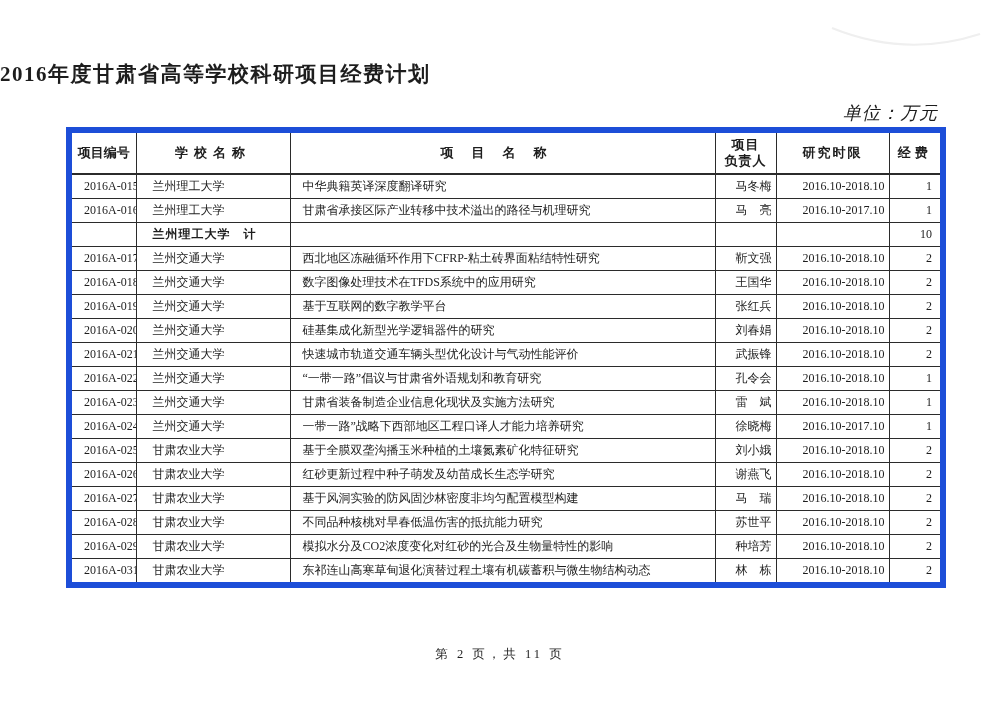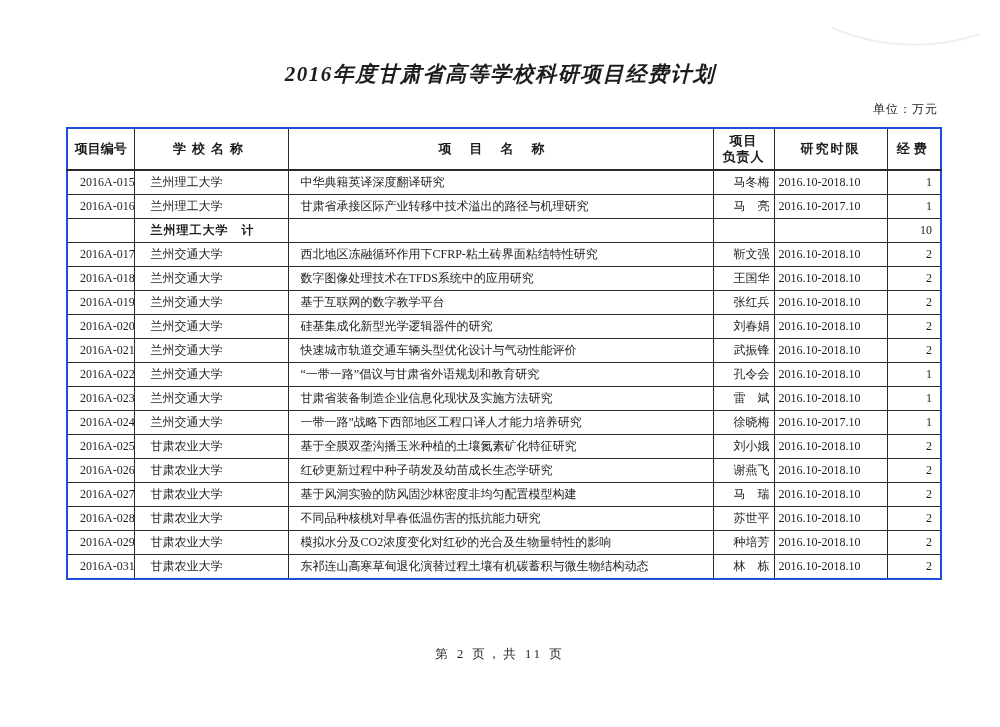--- a/index.html
+++ b/index.html
@@ -10,41 +10,40 @@
     background: #ffffff;
     font-family: "Liberation Serif", serif;
     color: #1d1d1d;
     overflow: hidden;
   }
   .doc-title {
     position: absolute;
     top: 60px;
     left: 0;
     width: 100%;
-    text-align: center;
     font-size: 21px;
     font-weight: bold;
     letter-spacing: 1.5px;
-    font-style: italic;
   }
   .unit-note {
     position: absolute;
     top: 101px;
     right: 62px;
-    font-size: 12px;
+    font-size: 18px;
     letter-spacing: 1px;
+    font-style: italic;
   }
   table.fund-table {
     position: absolute;
     left: 66px;
     top: 127px;
     width: 874px;
     border-collapse: collapse;
     table-layout: fixed;
-    border: 2px solid #1d4ed8;
+    border: 6px solid #1d4ed8;
   }
   .fund-table th, .fund-table td {
     border: 1px solid #2b2b2b;
     font-size: 12px;
     padding: 0 4px;
     overflow: hidden;
     white-space: nowrap;
     line-height: 1.25;
   }
   .fund-table thead th {
@@ -64,21 +63,21 @@
   .col-fund   { width: 54px; }
   .h-school  { letter-spacing: 6px; }
   .h-project { letter-spacing: 18px; }
   .h-leader  { font-size: 12.5px; letter-spacing: 1px; }
   .h-period  { letter-spacing: 2px; }
   .h-fund    { letter-spacing: 4px; }
   td.c-code   { text-align: center; padding-left: 12px; }
   td.c-school { text-align: left; padding-left: 16px; }
   td.c-project{ text-align: left; padding-left: 12px; }
   td.c-leader { text-align: right; }
-  td.c-period { text-align: left; }
+  td.c-period { text-align: right; }
   td.c-fund   { text-align: right; padding-right: 8px; }
   tr.subtotal td.c-school { font-weight: bold; letter-spacing: 1px; }
   .page-footer {
     position: absolute;
     top: 646px;
     left: 0;
     width: 100%;
     text-align: center;
     font-size: 12.5px;
     letter-spacing: 3px;

